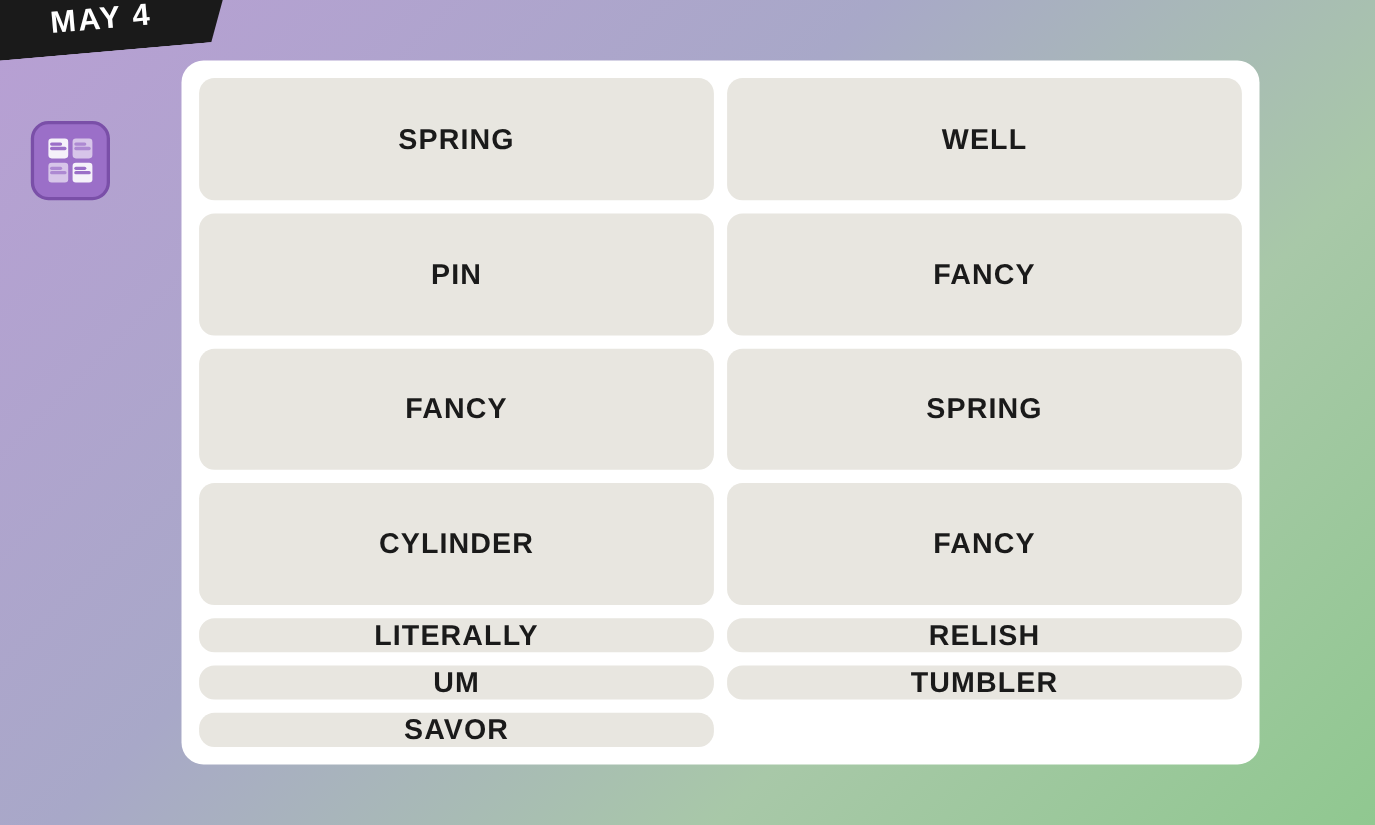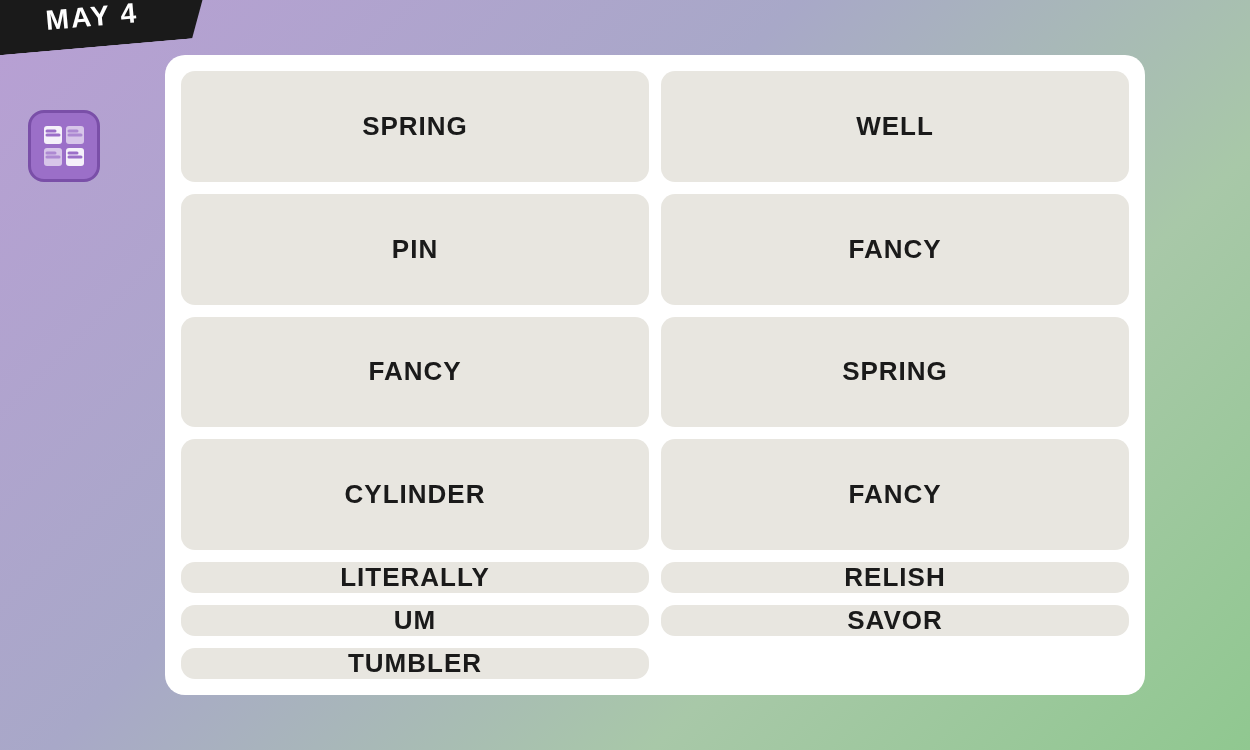--- a/index.html
+++ b/index.html
@@ -142,18 +142,18 @@
     <div class="word-tile">
       <span class="word-label">LITERALLY</span>
     </div>
     <div class="word-tile">
       <span class="word-label">RELISH</span>
     </div>
     <div class="word-tile">
       <span class="word-label">UM</span>
     </div>
     <div class="word-tile">
-      <span class="word-label">SAVOR</span>
+      <span class="word-label">TUMBLER</span>
     </div>
     <div class="word-tile">
-      <span class="word-label">TUMBLER</span>
+      <span class="word-label">SAVOR</span>
     </div>
   </div>
 
 </body></html>

